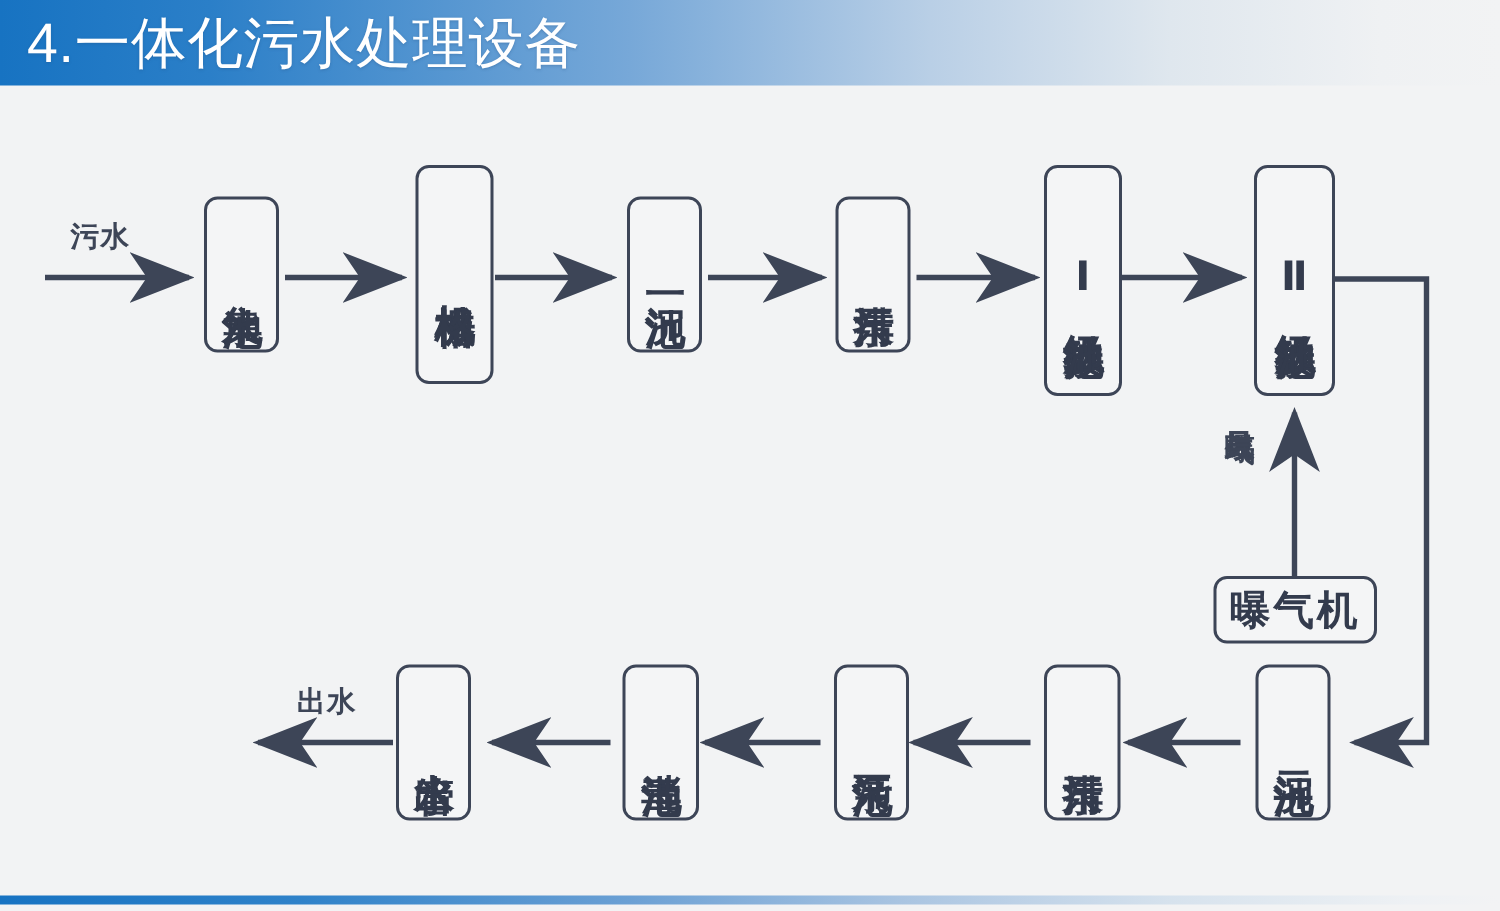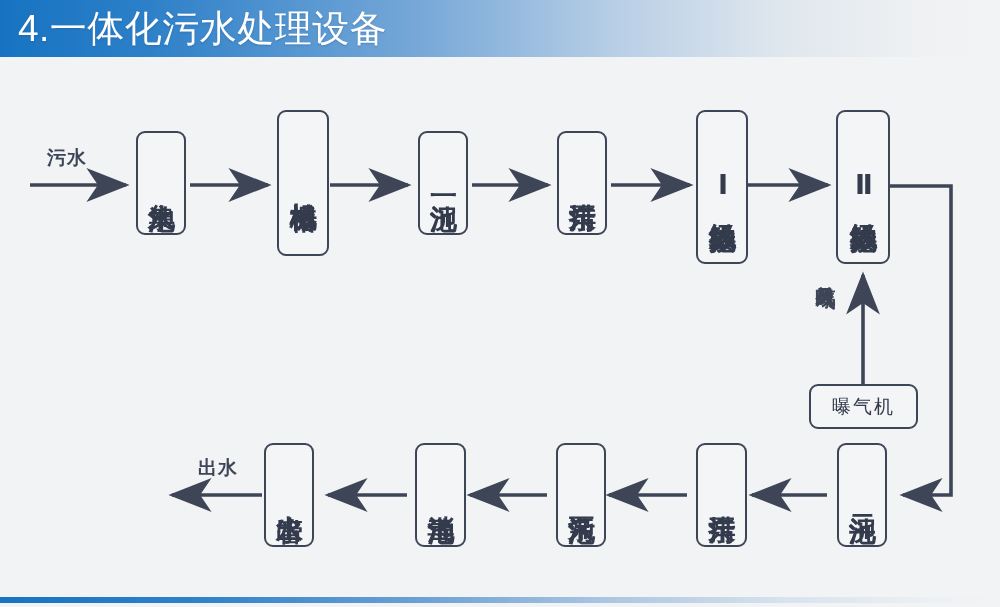--- a/index.html
+++ b/index.html
@@ -86,22 +86,22 @@
   .node .vtext {
     writing-mode: vertical-rl;
     text-orientation: upright;
     font-size: 27px;
     line-height: 1.07;
     letter-spacing: 1px;
     font-weight: 700;
     white-space: nowrap;
   }
   .node .htext {
-    font-size: 19px;
-    font-weight: 400;
+    font-size: 27px;
+    font-weight: 700;
     letter-spacing: 2px;
     white-space: nowrap;
     text-align: right;
   }
 
   
   .edge-label {
     position: absolute;
     color: #3d4557;
     font-size: 19px;

